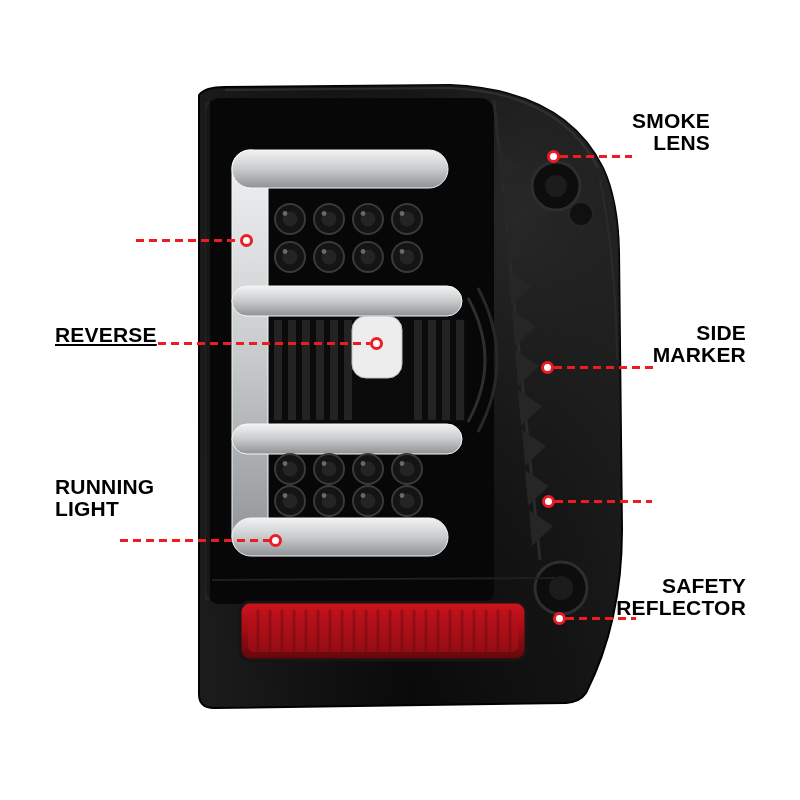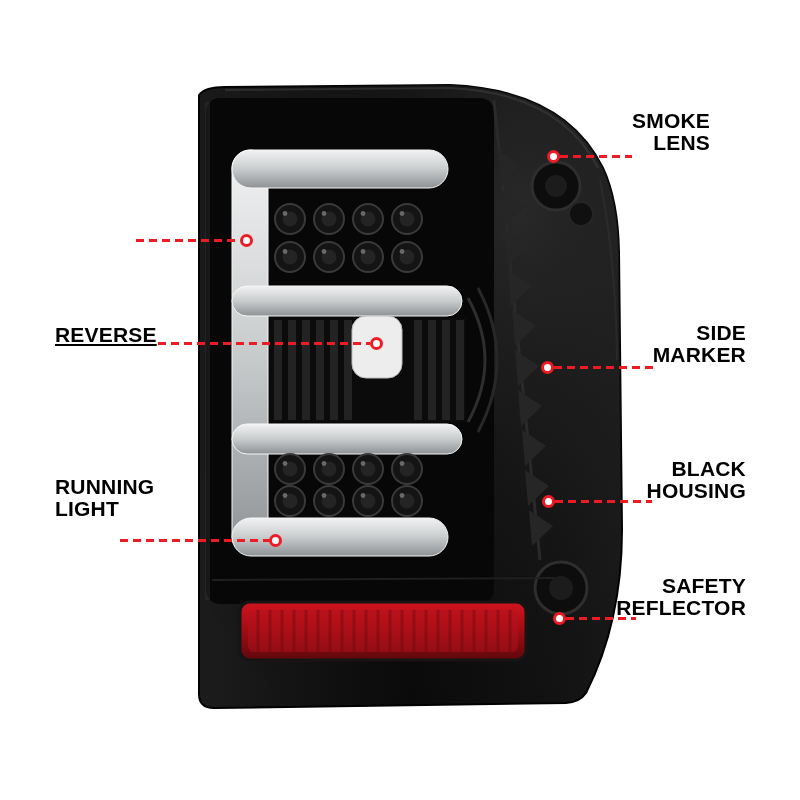--- a/index.html
+++ b/index.html
@@ -174,22 +174,20 @@
 
   <div class="callout-label" style="top:324px; left:55px;text-decoration:underline;">REVERSE</div>
   <div class="leader" style="left:158px; top:342px; width:212px;"></div>
   <div class="dot" style="left:370px; top:337px;"></div>
 
   <div class="callout-label right" style="top:322px; right:52px;margin-left:28px;">SIDE
 MARKER</div>
   <div class="leader" style="left:554px; top:366px; width:104px;"></div>
   <div class="dot" style="left:541px; top:361px;"></div>
 
-  <div class="callout-label right" style="top:458px; right:52px;">BLACK
-HOUSING</div>
   <div class="leader" style="left:555px; top:500px; width:97px;"></div>
   <div class="dot" style="left:542px; top:495px;"></div>
 
   <div class="callout-label" style="top:468px; left:55px;margin-top:8px;">RUNNING
 LIGHT</div>
   <div class="leader" style="left:120px; top:539px; width:150px;"></div>
   <div class="dot" style="left:269px; top:534px;"></div>
 
   <div class="callout-label right" style="top:575px; right:52px;">SAFETY
 REFLECTOR</div>

